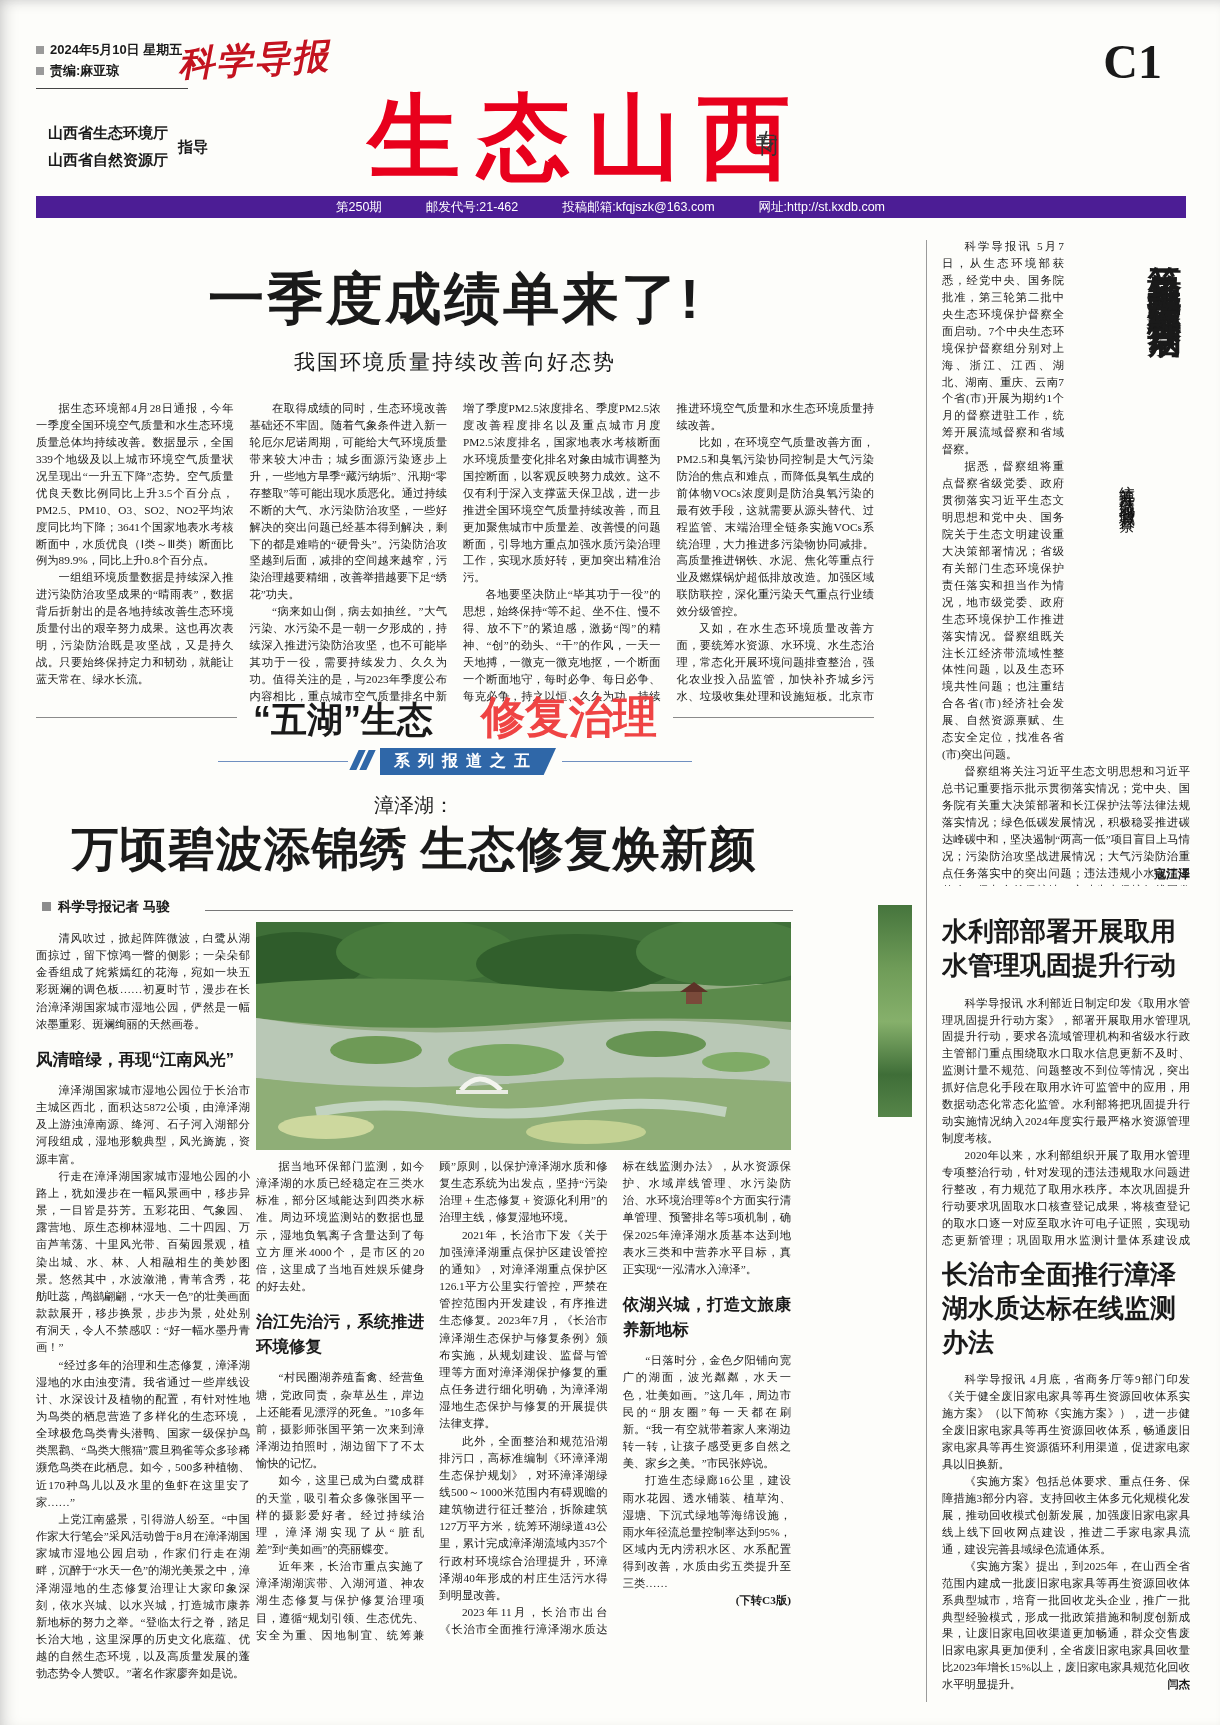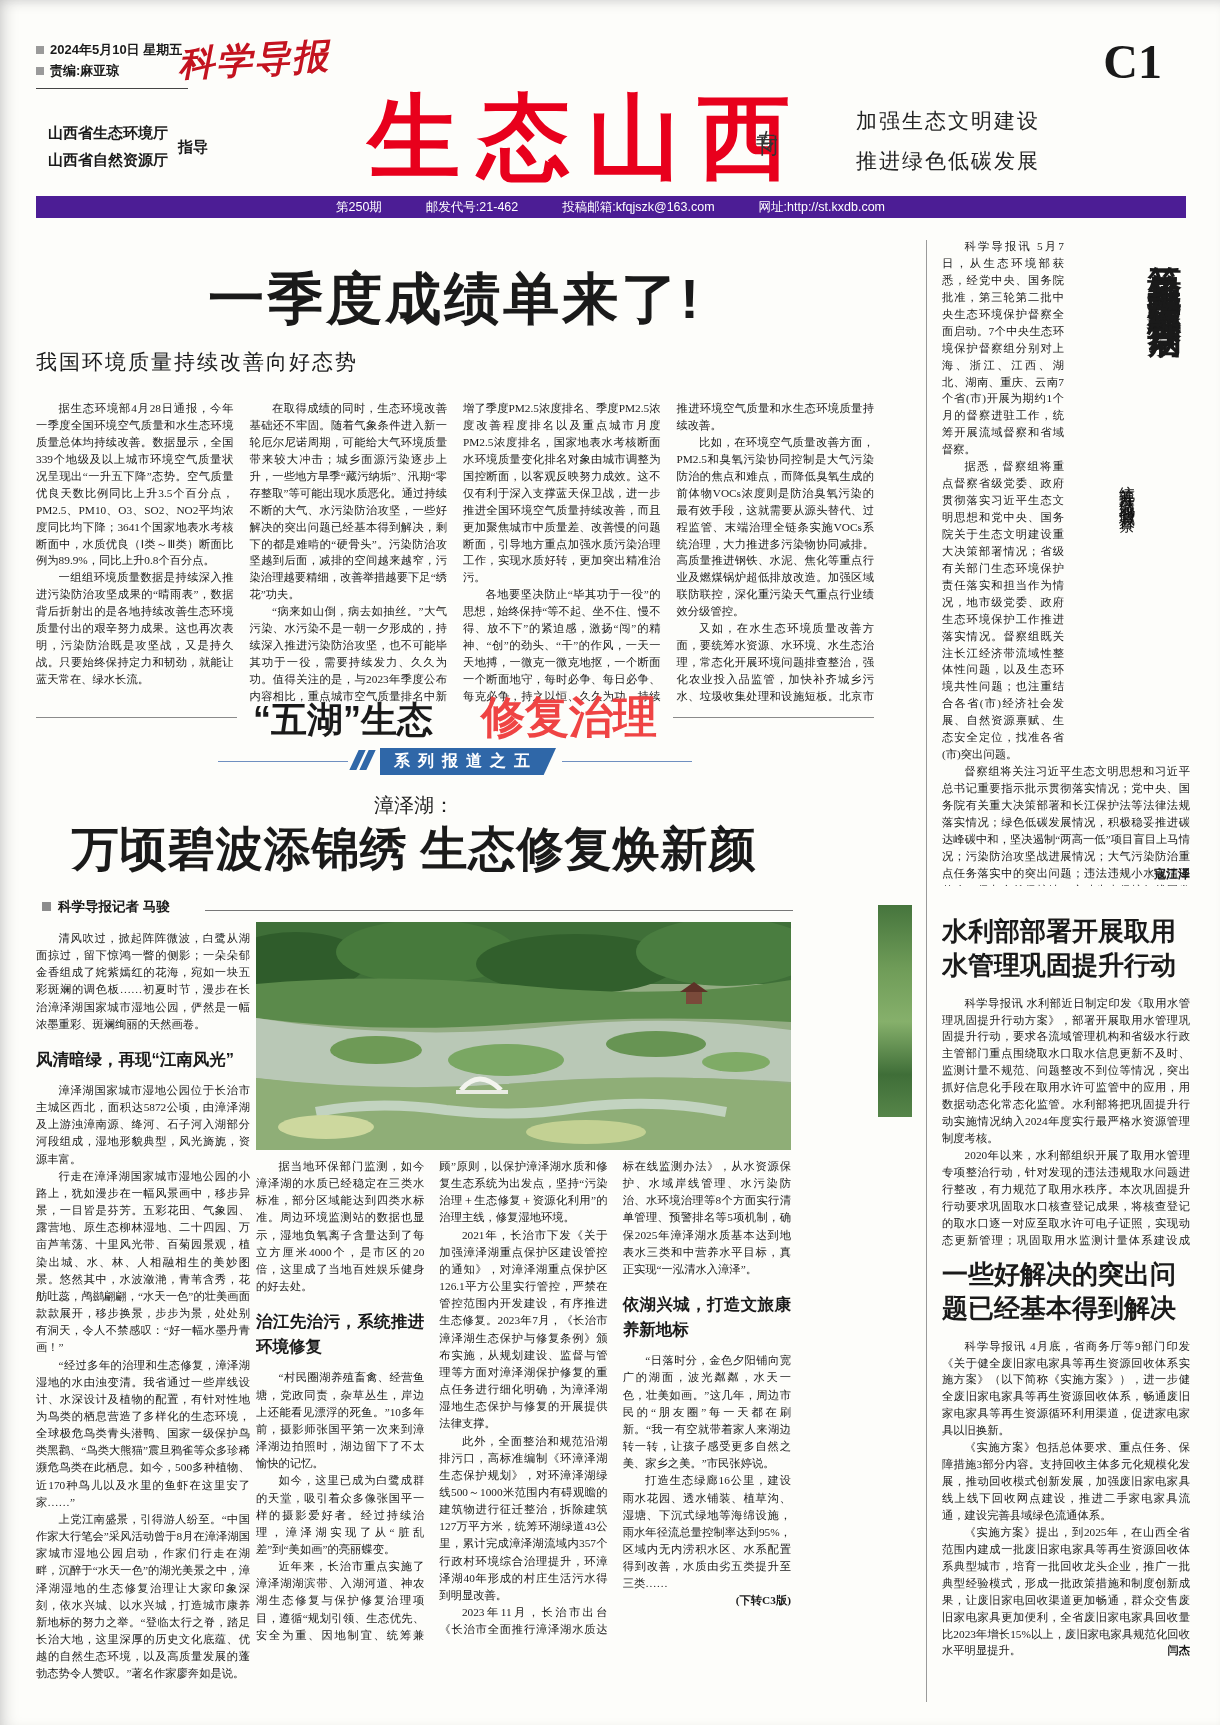--- a/index.html
+++ b/index.html
@@ -23,21 +23,21 @@
               letter-spacing:6px;color:#333;}
   .slogan{position:absolute;left:856px;top:102px;font-size:21px;line-height:1.9;letter-spacing:2px;color:#222;}
   
   .infobar{position:absolute;left:36px;top:196px;width:1150px;height:22px;background:#4c1d95;color:#fff;
            display:flex;align-items:center;gap:44px;padding-left:300px;box-sizing:border-box;
            font-size:12.5px;font-family:"Liberation Sans",sans-serif;}
   
   .main-art{position:absolute;left:36px;top:242px;width:838px;}
   .main-headline{text-align:center;font-size:56px;font-weight:bold;letter-spacing:3px;
                  font-family:"Liberation Sans",sans-serif;margin-top:20px;}
-  .main-sub{font-size:21px;margin-top:10px;letter-spacing:2px;}
+  .main-sub{text-align:center;font-size:21px;margin-top:10px;letter-spacing:2px;}
   .main-body{margin-top:24px;column-count:4;column-gap:16px;height:306px;overflow:hidden;
              font-size:11.3px;line-height:1.5;text-align:justify;}
   .main-body p{margin:0;text-indent:2em;}
   
   .v-divider{position:absolute;left:926px;top:240px;width:1px;height:1462px;background:#9a9a9a;}
   
   .insp{position:absolute;left:942px;top:238px;width:248px;height:648px;overflow:hidden;
         font-size:11.3px;line-height:1.5;text-align:justify;}
   .insp p{margin:0;text-indent:2em;}
   .v-headblock{float:right;width:118px;height:505px;margin-left:8px;writing-mode:vertical-rl;
@@ -99,24 +99,20 @@
 
   <div class="guidance">
     <div class="lines">
       <div>山西省生态环境厅</div>
       <div>山西省自然资源厅</div>
     </div>
     <span>指导</span>
   </div>
   <div class="mast-title">生态山西</div>
   <div class="supplement">专刊</div>
-  <div class="slogan">
-    <div>加强生态文明建设</div>
-    <div>推进绿色低碳发展</div>
-  </div>
 
   <div class="infobar">
     <span>第250期</span>
     <span>邮发代号:21-462</span>
     <span>投稿邮箱:kfqjszk@163.com</span>
     <span>网址:http://st.kxdb.com</span>
   </div>
 
   <div class="main-art">
     <div class="main-headline">一季度成绩单来了!</div>
@@ -219,21 +215,21 @@
 
   <div class="water">
     <h2 class="small-headline">水利部部署开展取用水管理巩固提升行动</h2>
     <div class="small-body">
       <p>科学导报讯 水利部近日制定印发《取用水管理巩固提升行动方案》，部署开展取用水管理巩固提升行动，要求各流域管理机构和省级水行政主管部门重点围绕取水口取水信息更新不及时、监测计量不规范、问题整改不到位等情况，突出抓好信息化手段在取用水许可监管中的应用，用数据动态化常态化监管。水利部将把巩固提升行动实施情况纳入2024年度实行最严格水资源管理制度考核。</p>
       <p><span>2020年以来，水利部组织开展了取用水管理专项整治行动，针对发现的违法违规取水问题进行整改，有力规范了取用水秩序。本次巩固提升行动要求巩固取水口核查登记成果，将核查登记的取水口逐一对应至取水许可电子证照，实现动态更新管理；巩固取用水监测计量体系建设成果，建立取水计量设施（器具）档案，加快取水在线计量数据接入，严格取水计量监督管理，提升取水在线计量率和计量数据质量；巩固违规取水问题专项整治成果，对违规取水问题进行动态排查预警，提升取用水事中事后监管的智慧化水平。</span></p>
     </div>
   </div>
 
   <div class="recycle">
-    <h2 class="small-headline">一些好解决的突出问题已经基本得到解决</h2>
+    <h2 class="small-headline">长治市全面推行漳泽湖水质达标在线监测办法</h2>
     <div class="small-body">
       <p>科学导报讯 4月底，省商务厅等9部门印发《关于健全废旧家电家具等再生资源回收体系实施方案》（以下简称《实施方案》），进一步健全废旧家电家具等再生资源回收体系，畅通废旧家电家具等再生资源循环利用渠道，促进家电家具以旧换新。</p>
       <p>《实施方案》包括总体要求、重点任务、保障措施3部分内容。支持回收主体多元化规模化发展，推动回收模式创新发展，加强废旧家电家具线上线下回收网点建设，推进二手家电家具流通，建设完善县域绿色流通体系。</p>
       <p><span>《实施方案》提出，到2025年，在山西全省范围内建成一批废旧家电家具等再生资源回收体系典型城市，培育一批回收龙头企业，推广一批典型经验模式，形成一批政策措施和制度创新成果，让废旧家电回收渠道更加畅通，群众交售废旧家电家具更加便利，全省废旧家电家具回收量比2023年增长15%以上，废旧家电家具规范化回收水平明显提升。</span><span class="byline-inline">闫杰</span></p>
     </div>
   </div>
 
 </div>
 
 </body></html>

